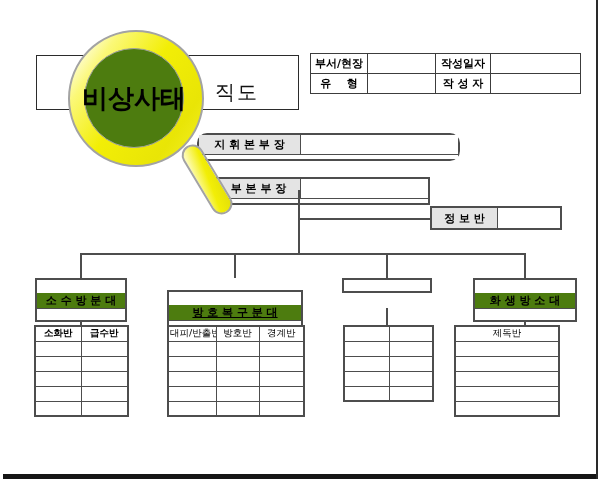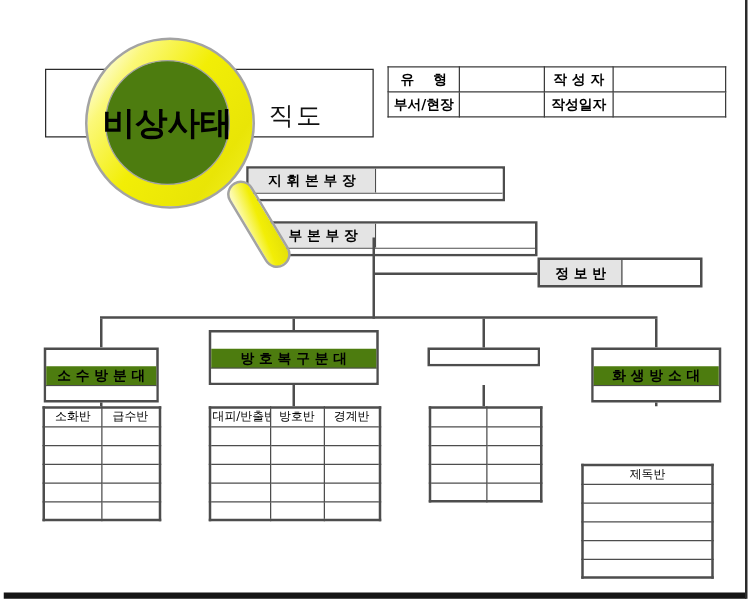--- a/index.html
+++ b/index.html
@@ -69,35 +69,35 @@
 
   <table class="abs meta">
     <colgroup>
         <col style="width:57px">
         <col style="width:68px">
         <col style="width:55px">
         <col style="width:90px">
       </colgroup>
     <tbody>
       <tr>
-        <td class="lbl pre">유    형</td>
-        <td></td>
-        <td class="lbl pre">작 성 자</td>
+        <td class="lbl pre">부서/현장</td>
+        <td></td>
+        <td class="lbl pre">작성일자</td>
         <td></td>
       </tr>
       <tr>
-        <td class="lbl pre">부서/현장</td>
-        <td></td>
-        <td class="lbl pre">작성일자</td>
+        <td class="lbl pre">유    형</td>
+        <td></td>
+        <td class="lbl pre">작 성 자</td>
         <td></td>
       </tr>
     </tbody>
   </table>
 
-  <div class="abs hbox" style="left:197px;top:133px;width:207px;">
+  <div class="abs hbox" style="left:197px;top:133px;width:263px;border-radius:10px;">
     <div class="r1">
       <div class="lblcell" style="width:102px;">지 휘 본 부 장</div>
       <div class="valcell"></div>
     </div>
     <div class="r2"></div>
   </div>
 
   <div class="abs hbox" style="left:215px;top:177px;width:215px;">
     <div class="r1">
       <div class="lblcell" style="width:84px;">부 본 부 장</div>
@@ -123,21 +123,21 @@
       <div class="lblcell" style="width:66px;">정 보 반</div>
       <div class="valcell"></div>
     </div>
   </div>
 
   <div id="divisions">
       <div class="abs divhead" style="left: 35px; top: 278px; width: 92px;">
         <div class="name">소 수 방 분 대</div>
         <div class="blank"></div>
       </div>
-      <table class="abs tt" style="left: 34px; top: 325px; width: 93px;">
+      <table class="abs tt" style="left: 34px; top: 325px; width: 93px; font-weight: bold;">
         <colgroup>
           <col style="width: 46px;">
           <col style="width: 47px;">
         </colgroup>
         <tbody>
           <tr>
             <td>소화반</td>
             <td>급수반</td>
           </tr>
           <tr>
@@ -155,21 +155,21 @@
           <tr>
             <td></td>
             <td></td>
           </tr>
           <tr>
             <td></td>
             <td></td>
           </tr>
         </tbody>
       </table>
-      <div class="abs divhead" style="left: 167px; top: 264px; width: 136px;">
+      <div class="abs divhead" style="left: 167px; top: 290px; width: 136px; text-decoration: underline;">
         <div class="name">방 호 복 구 분 대</div>
         <div class="blank"></div>
       </div>
       <table class="abs tt" style="left: 167px; top: 325px; width: 136px;">
         <colgroup>
           <col style="width: 48px;">
           <col style="width: 43px;">
           <col style="width: 45px;">
         </colgroup>
         <tbody>
@@ -233,21 +233,21 @@
           <tr>
             <td></td>
             <td></td>
           </tr>
         </tbody>
       </table>
       <div class="abs divhead" style="left: 473px; top: 278px; width: 104px;">
         <div class="name">화 생 방 소 대</div>
         <div class="blank"></div>
       </div>
-      <table class="abs tt" style="left: 465px; top: 325px; width: 104px; margin-top: 46px;">
+      <table class="abs tt" style="left: 454px; top: 325px; width: 104px;">
         <colgroup>
           <col style="width: 104px;">
         </colgroup>
         <tbody>
           <tr>
             <td>제독반</td>
           </tr>
           <tr>
             <td></td>
           </tr>

